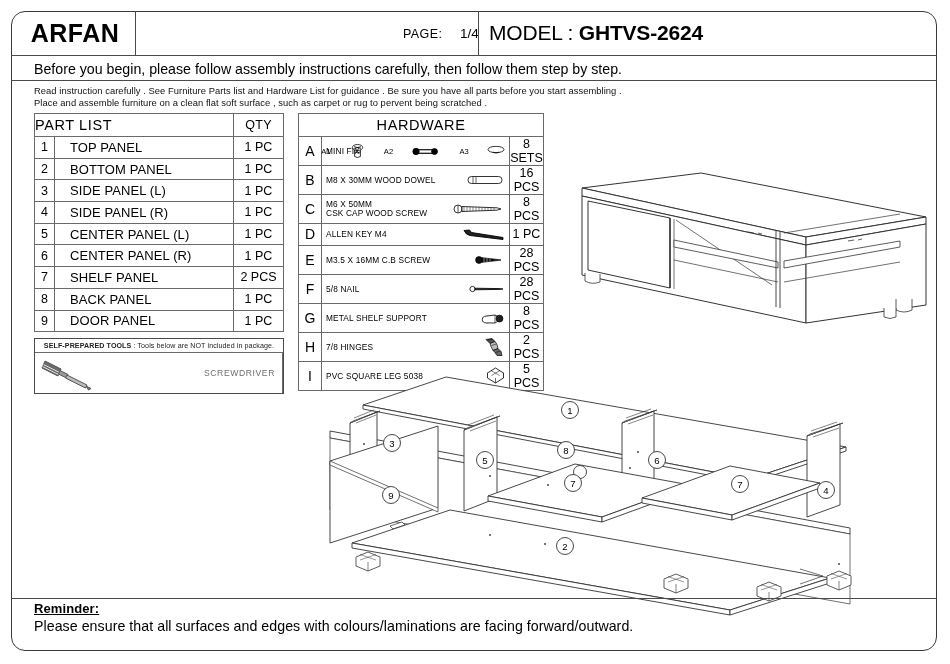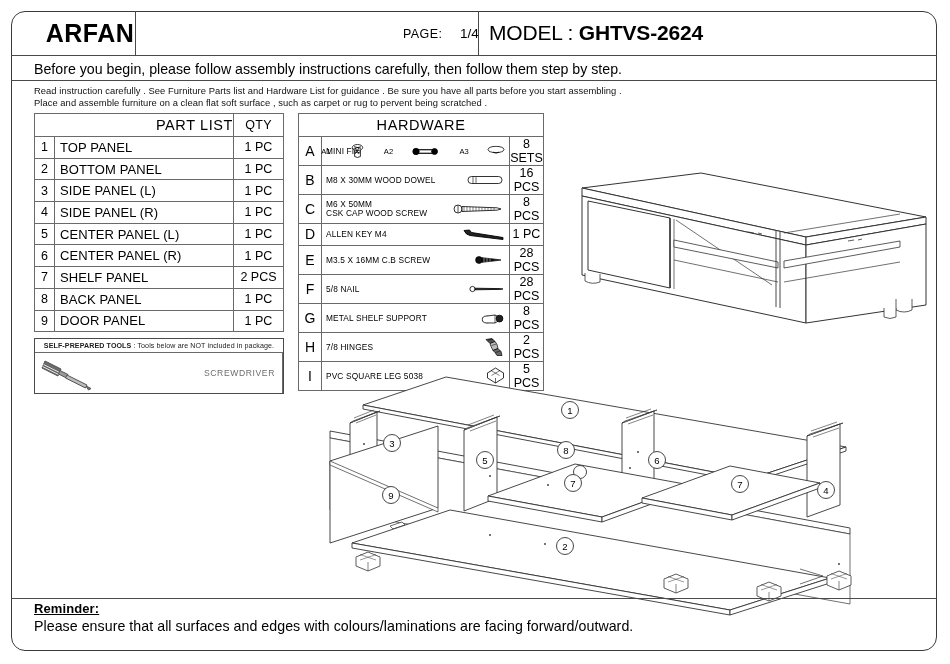--- a/index.html
+++ b/index.html
@@ -5,21 +5,21 @@
   html,body{margin:0;padding:0;background:#fff;}
   body{width:950px;height:664px;position:relative;overflow:hidden;
        font-family:"Liberation Sans",sans-serif;color:#000;}
 
   .frame{position:absolute;left:11px;top:11px;width:926px;height:640px;
          border:1.6px solid #3a3a3a;border-radius:14px;box-sizing:border-box;}
 
   
   .hdr{position:absolute;left:11px;top:11px;width:926px;height:44px;box-sizing:border-box;}
   .hdr-inner{position:relative;width:100%;height:100%;}
-  .brand{position:absolute;left:29px;top:4px;width:100px;text-align:center;
+  .brand{position:absolute;left:14px;top:4px;width:100px;text-align:center;
          font-size:25px;font-weight:bold;letter-spacing:.5px;line-height:36px;}
   .vline{position:absolute;top:0;width:0;border-left:1.4px solid #4a4a4a;height:44px;}
   .v1{left:124px;}
   .v2{left:467px;height:44px;}
   .asm{position:absolute;left:134px;top:3px;font-size:23px;font-weight:bold;
        letter-spacing:-.2px;line-height:36px;}
   .pagelbl{position:absolute;left:392px;top:16px;font-size:12.5px;letter-spacing:.4px;}
   .pageval{position:absolute;left:449px;top:15px;font-size:13.5px;}
   .model{position:absolute;left:478px;top:5px;font-size:21px;line-height:34px;letter-spacing:-.2px;}
   .model b{font-weight:bold;}
@@ -32,25 +32,25 @@
   .readnote{position:absolute;left:34px;top:85px;font-size:9.4px;line-height:11.6px;
             color:#111;letter-spacing:.05px;}
 
   
   table{border-collapse:collapse;}
   .tbl{position:absolute;border:1.3px solid #4a4a4a;box-sizing:border-box;}
   .tbl td,.tbl th{border:1px solid #6a6a6a;box-sizing:border-box;padding:0;}
 
   
   #partlist{left:34px;top:113px;width:250px;}
-  #partlist .ttl{height:23px;font-size:14.5px;font-weight:normal;text-align:right;letter-spacing:.6px;}
+  #partlist .ttl{height:23px;font-size:14.5px;font-weight:normal;text-align:left;letter-spacing:.6px;}
   #partlist .qtyh{font-size:12.5px;text-align:center;letter-spacing:.3px;}
   #partlist td{height:21.7px;font-size:13px;}
   #partlist .no{width:20px;text-align:center;font-size:12.5px;}
-  #partlist .nm{padding-left:5px;letter-spacing:.1px;}
+  #partlist .nm{padding-left:15px;letter-spacing:.1px;}
   #partlist .qt{width:50px;text-align:center;font-size:12.5px;}
 
   
   #hardware{left:298px;top:113px;width:246px;}
   #hardware .ttl{height:23px;font-size:14.5px;text-align:center;letter-spacing:.6px;}
   #hardware td{height:21.7px;}
   #hardware .code{width:23px;text-align:center;font-size:14px;}
   #hardware .dsc{font-size:8.3px;padding-left:4px;letter-spacing:.15px;position:relative;}
   #hardware .dsc .l2{display:block;line-height:9.4px;}
   #hardware .qt{width:34px;text-align:center;font-size:12.5px;}

